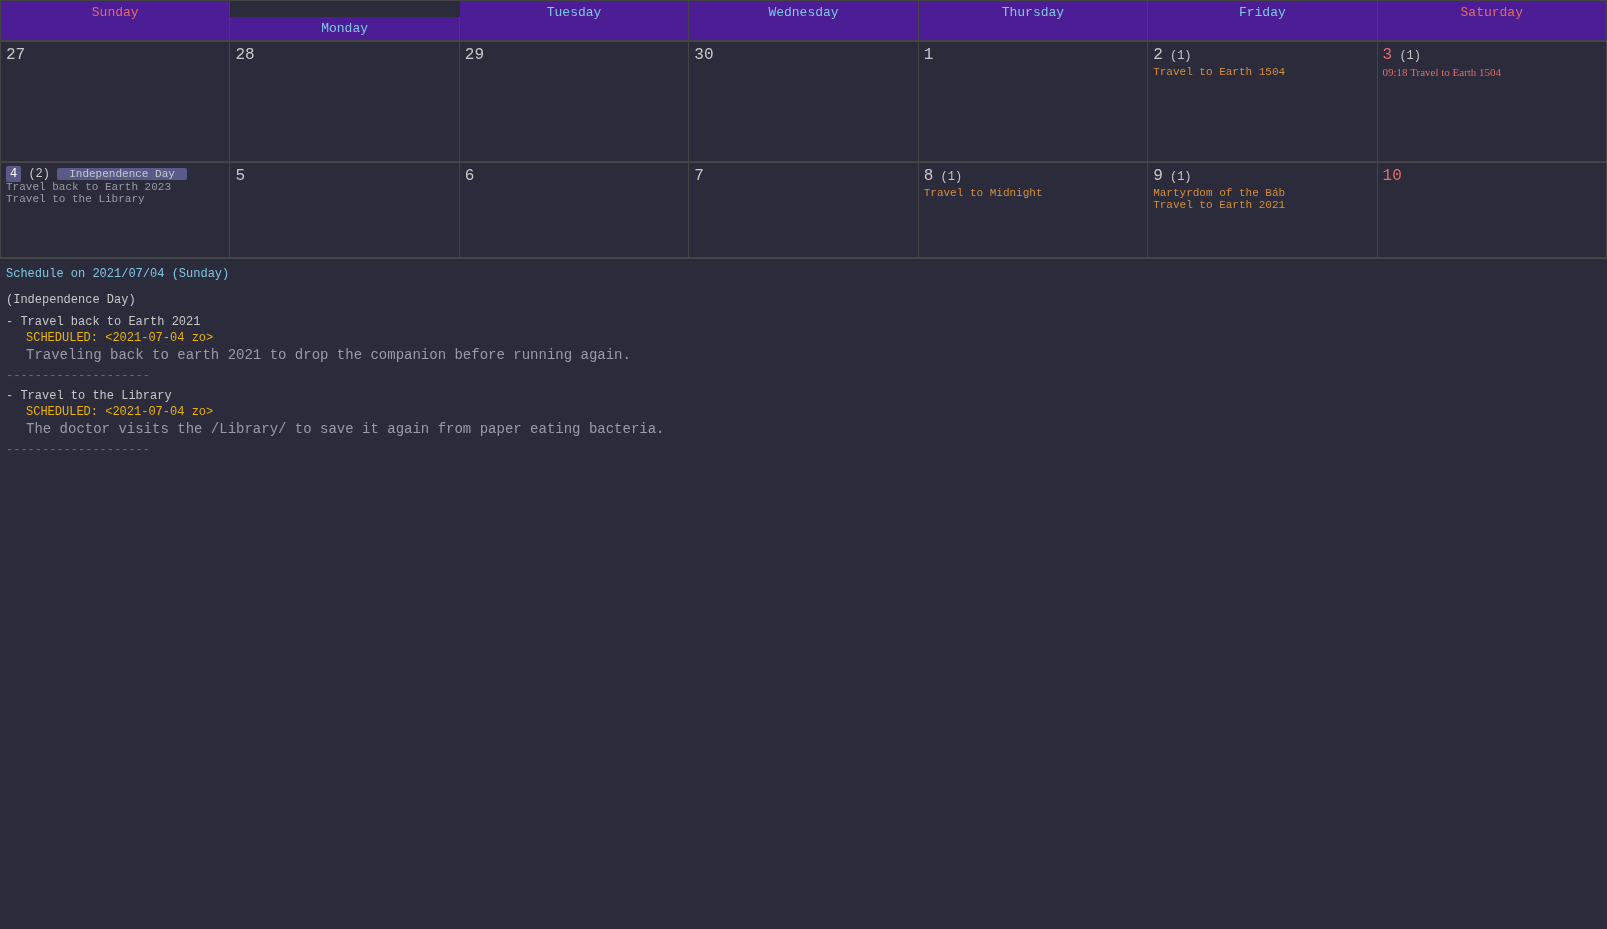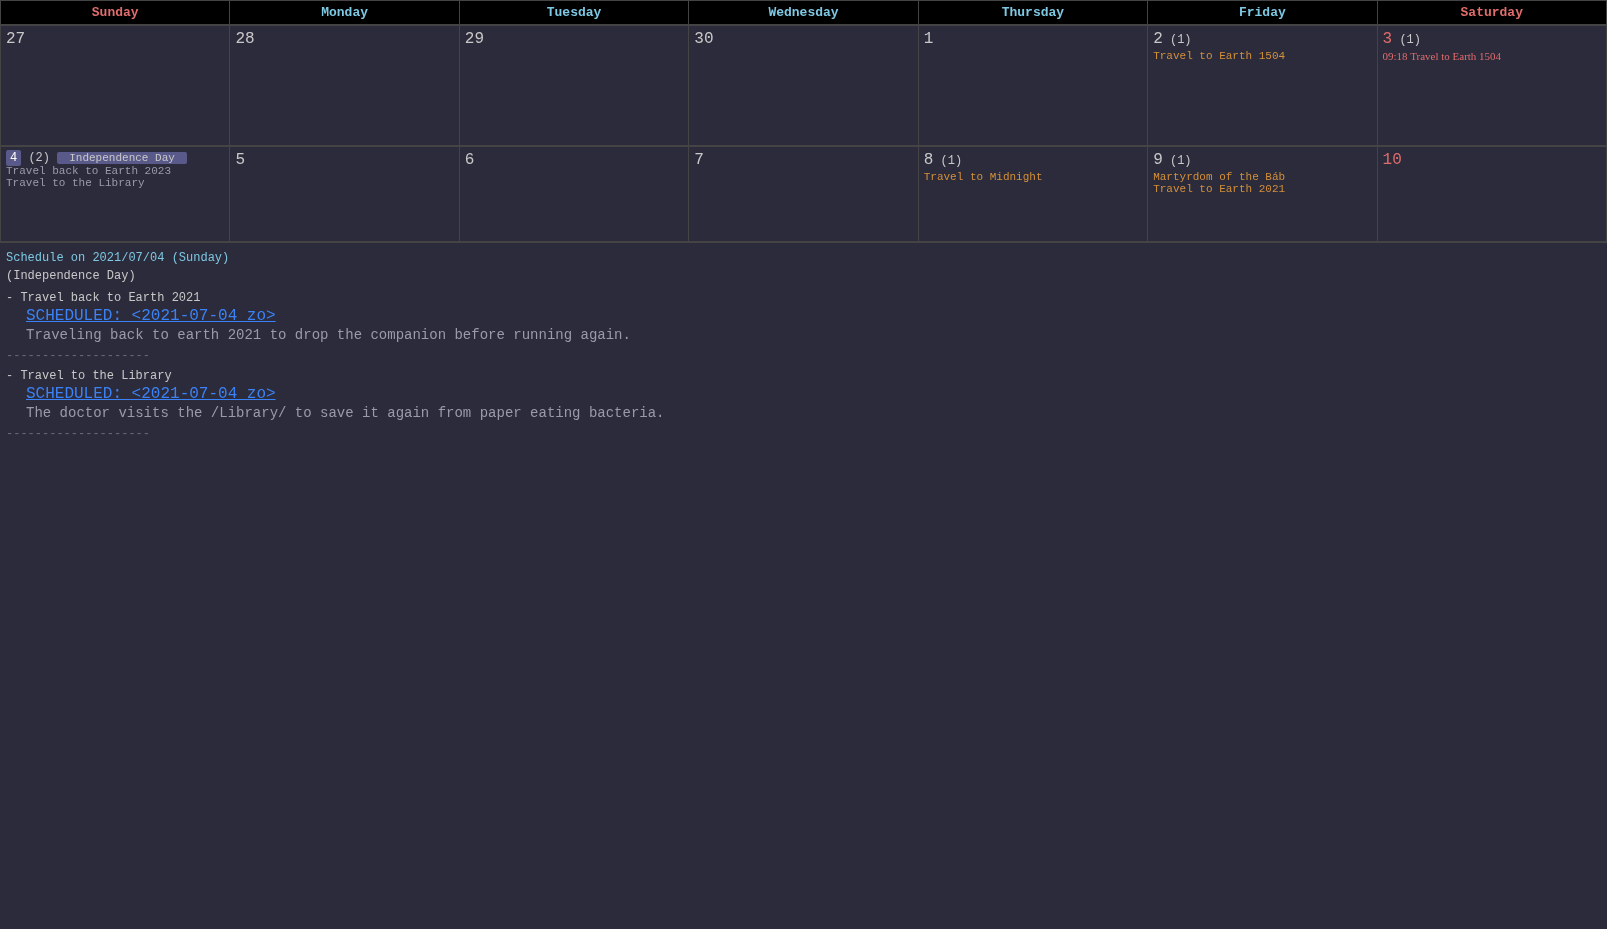--- a/index.html
+++ b/index.html
@@ -19,26 +19,26 @@
       border-top: 1px solid #444;
       width: 100%;
     }
 
     .day-header {
       border-right: 1px solid #444;
       border-bottom: 1px solid #444;
       padding: 4px 24px;
       text-align: center;
       font-size: 13px;
-      font-weight: bold;
-      background-color: #000000;
+      font-weight: normal;
+      background-color: #4c1d95;
     }
 
     .day-header.sunday    { color: #e06c6c; }
-    .day-header.monday    { color: #7ec8e3; }
+    .day-header.monday    { color: #7ec8e3; margin-top: 16px; }
     .day-header.tuesday   { color: #7ec8e3; }
     .day-header.wednesday { color: #7ec8e3; }
     .day-header.thursday  { color: #7ec8e3; }
     .day-header.friday    { color: #7ec8e3; }
     .day-header.saturday  { color: #e06c6c; }
 
     .day-cell {
       border-right: 1px solid #444;
       border-bottom: 1px solid #444;
       padding: 4px 5px;
@@ -92,45 +92,44 @@
 
     
     .schedule-section {
       padding: 8px 6px;
       border-top: 1px solid #444;
     }
 
     .schedule-title {
       color: #7ec8e3;
       font-size: 12px;
-      margin-bottom: 4px;
+      margin-bottom: 12px;
     }
 
     .schedule-holiday {
       color: #c8c8c8;
       font-size: 12px;
       margin-bottom: 8px;
     }
 
     .schedule-entry {
       margin-bottom: 4px;
     }
 
     .entry-title {
       color: #c8c8c8;
       font-size: 12px;
       margin-bottom: 2px;
     }
 
     .entry-scheduled {
-      color: #3b82f6;
-      font-size: 16px;
+      color: #eab308;
+      font-size: 12px;
       padding-left: 20px;
       margin-bottom: 2px;
-      text-decoration: underline;
     }
 
     .entry-desc {
       color: #9a9aaa;
       font-size: 14px;
       padding-left: 20px;
       margin-bottom: 4px;
     }
 
     .entry-divider {

